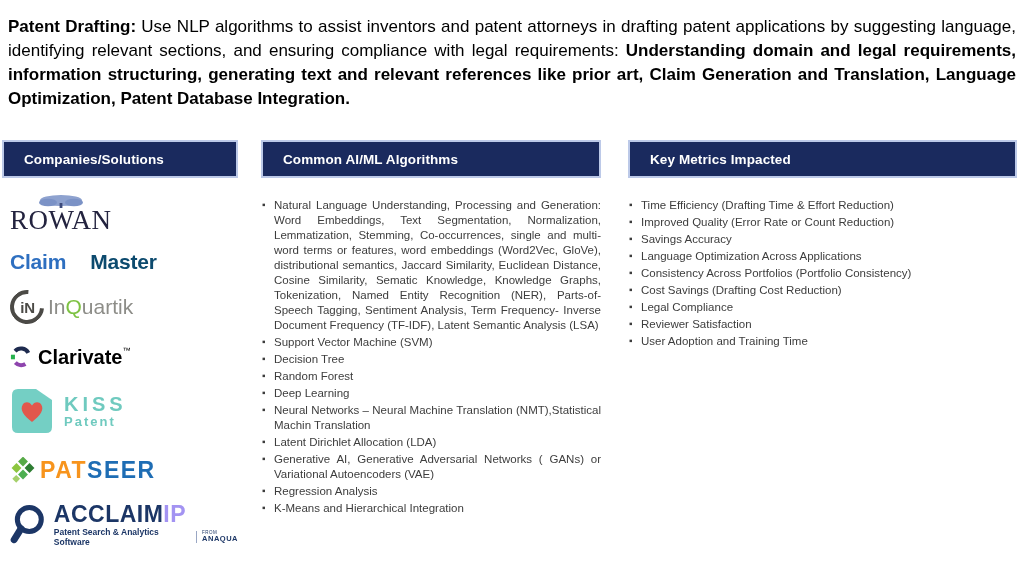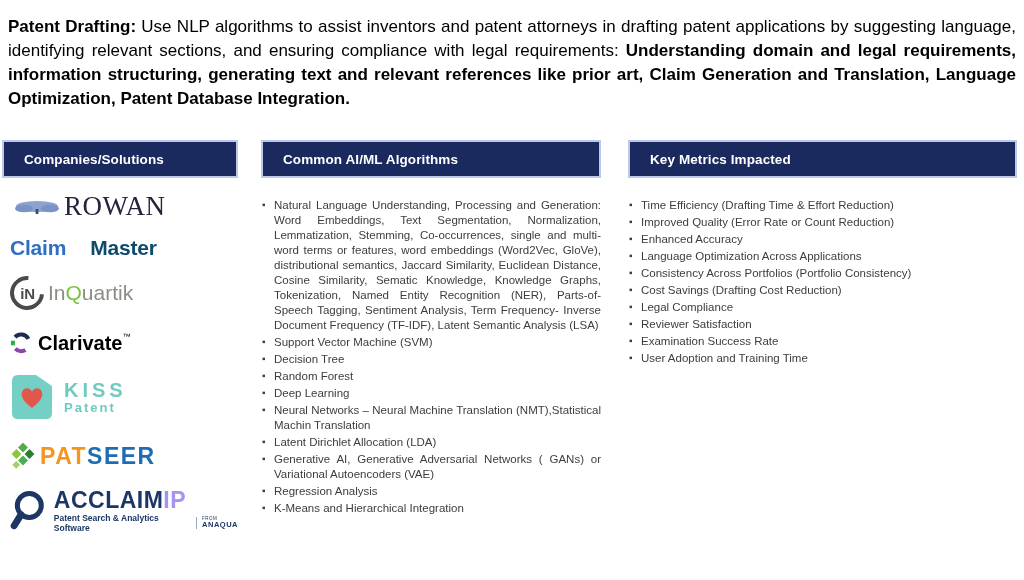--- a/index.html
+++ b/index.html
@@ -25,21 +25,21 @@
   }
   .col-body{margin-top:20px;}
   .col-companies .col-body{margin-top:10px;}
   
   ul{list-style:none;margin:0;padding:0;color:#3d3d3d;}
   .blist li{position:relative;padding-left:13px;font-size:11.5px;line-height:15px;margin-bottom:2px;}
   .blist li::before{content:"▪";position:absolute;left:1px;top:-1px;font-size:10px;color:#3d3d3d;}
   .justify li{text-align:justify;}
   
   .logo{margin-left:8px;}
-  .rowan-wrap{display:inline-flex;flex-direction:row;align-items:center;margin-top:6px;}
+  .rowan-wrap{display:inline-flex;flex-direction:column;align-items:center;margin-top:6px;}
   .rowan-text{font-family:"Liberation Serif",serif;font-size:27px;line-height:0.95;color:#23233f;letter-spacing:0.5px;}
   .logo-claimmaster{margin-top:16px;font-size:21px;font-weight:700;letter-spacing:-0.2px;}
   .cm-claim{color:#2e6fc0;}
   .cm-master{color:#0c4a6e;margin-left:24px;}
   .logo-inquartik{margin-top:16px;display:flex;align-items:center;gap:4px;}
   .iq-icon{
     box-sizing:border-box;width:34px;height:34px;border:4px solid #4b4a46;border-right-color:transparent;
     border-radius:50%;display:flex;align-items:center;justify-content:center;transform:rotate(-40deg);
   }
   .iq-icon span{transform:rotate(40deg);font-weight:800;font-size:15px;color:#4b4a46;}
@@ -185,23 +185,22 @@
 </div>
 
 <div class="col col-metrics">
   <div class="col-header">
     <span>Key Metrics Impacted</span>
   </div>
   <div class="col-body">
     <ul class="blist">
       <li>Time Efficiency (Drafting Time &amp; Effort Reduction)</li>
       <li>Improved Quality (Error Rate or Count Reduction)</li>
-      <li>Enhanced Accuracy</li>
+      <li>Savings Accuracy</li>
       <li>Language Optimization Across Applications</li>
       <li>Consistency Across Portfolios (Portfolio Consistency)</li>
       <li>Cost Savings (Drafting Cost Reduction)</li>
       <li>Legal Compliance</li>
       <li>Reviewer Satisfaction</li>
-      <li>Examination Success Rate</li>
       <li>User Adoption and Training Time</li>
     </ul>
   </div>
 </div>
 
 </body></html>

